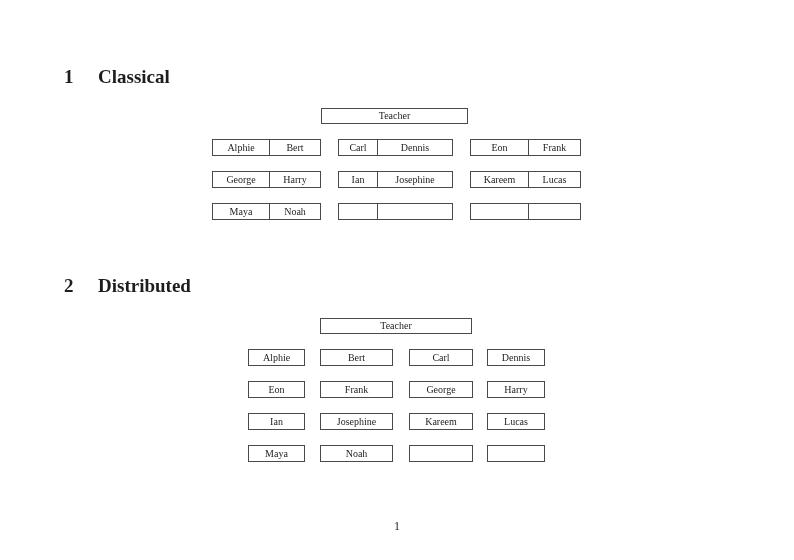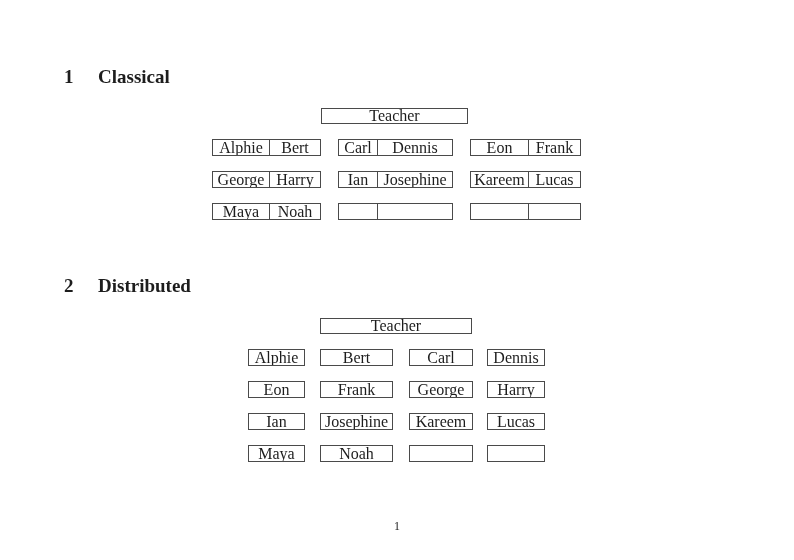--- a/index.html
+++ b/index.html
@@ -19,21 +19,21 @@
   .heading{
     position:absolute;left:64px;
     font-size:19px;font-weight:bold;line-height:17px;
     display:flex;white-space:nowrap;
   }
   .heading .sec-num{display:inline-block;width:34px;}
   .box{
     position:absolute;box-sizing:border-box;
     border:1px solid var(--box-border);
     background:var(--page-bg);
-    font-size:16px;text-align:center;
+    font-size:10px;text-align:center;
   }
   .teacher{height:16px;line-height:14px;}
   .desk{height:17px;display:flex;padding:0;}
   .desk .cell{
     box-sizing:border-box;height:15px;line-height:15px;
     overflow:hidden;white-space:nowrap;text-align:center;
   }
   .desk .cell.left{border-right:1px solid var(--box-border);}
   .desk .cell.right{flex:1;}
   .seat{height:17px;line-height:15px;white-space:nowrap;overflow:hidden;}

